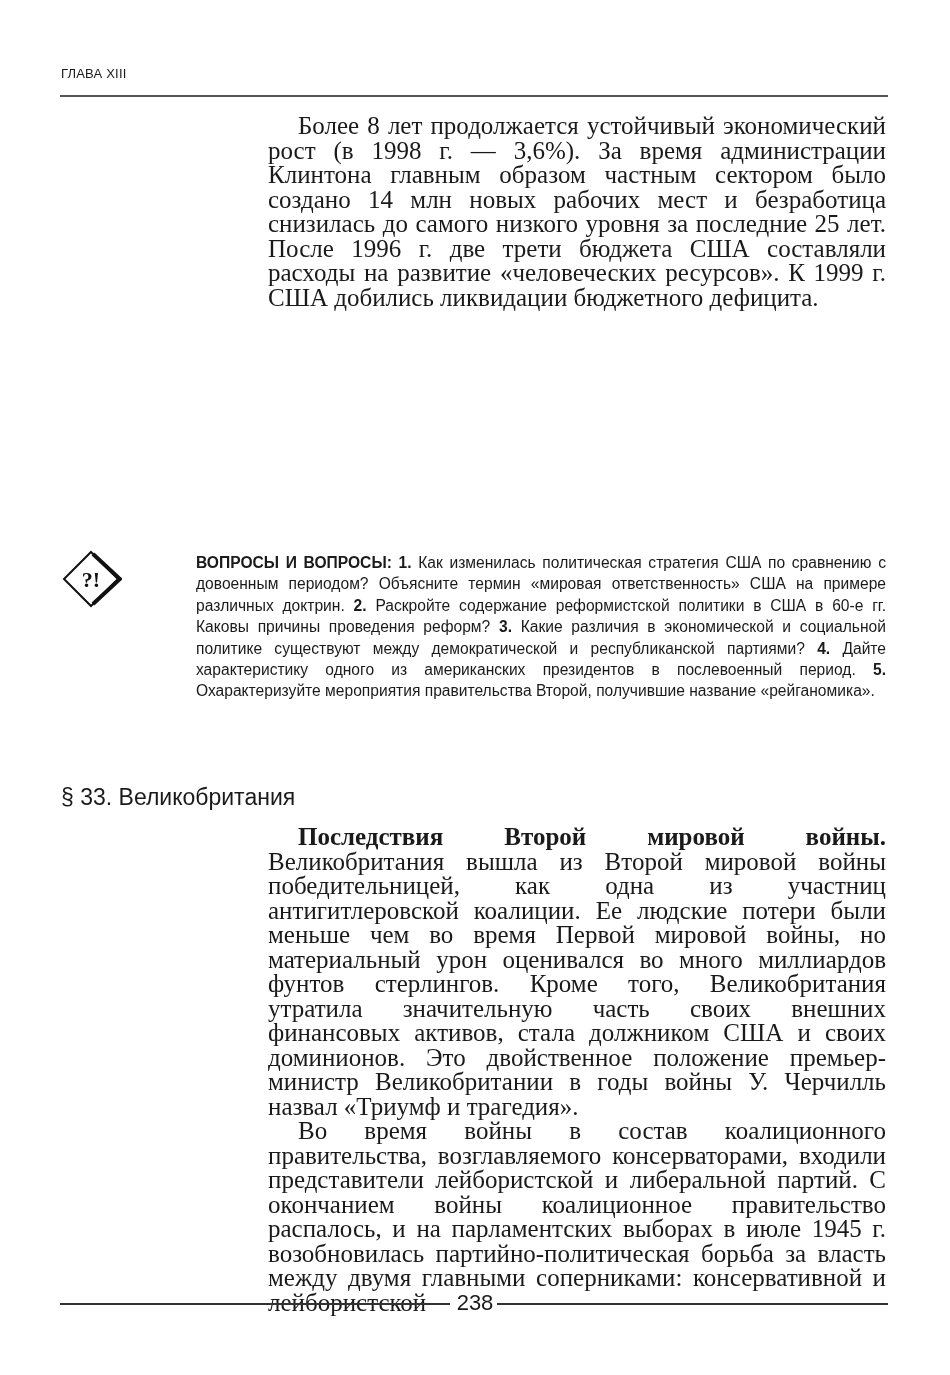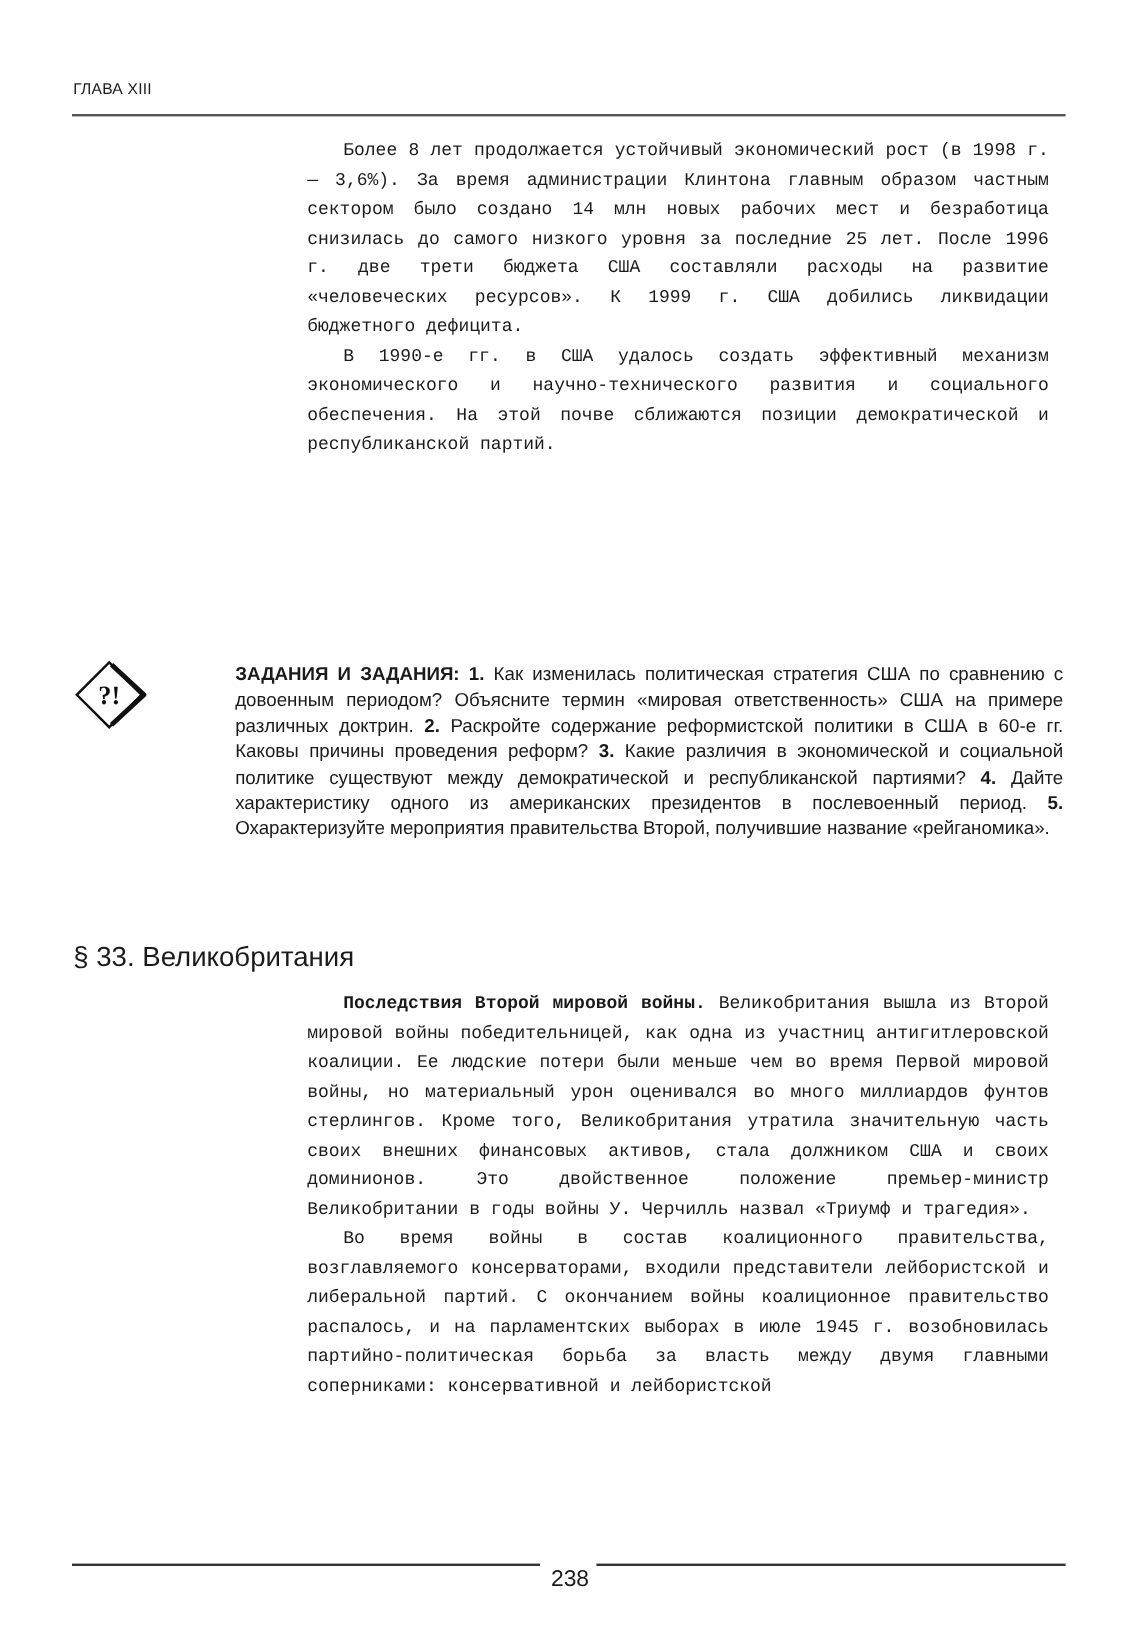--- a/index.html
+++ b/index.html
@@ -5,22 +5,22 @@
   html, body { margin: 0; padding: 0; background: #ffffff; }
   body { width: 950px; height: 1375px; position: relative; overflow: hidden; color: #1a1a1a; }
   .header-title {
     position: absolute; left: 61px; top: 66px;
     font-family: "Liberation Sans", sans-serif; font-size: 13px; letter-spacing: 0.2px;
   }
   .header-rule {
     position: absolute; left: 60px; top: 95px; width: 828px; height: 2px; background: #555;
   }
   .body-text {
-    position: absolute; left: 256px; width: 618px;
-    font-family: Liberation Mono, monospace; font-size: 15px; line-height: 24.5px;
+    position: absolute; left: 268px; width: 618px;
+    font-family: Liberation Serif, serif; font-size: 25px; line-height: 24.5px;
     text-align: justify; text-align-last: left; hyphens: none;
   }
   .body-text p { margin: 0; text-indent: 30px; }
   .body-text .lead { font-weight: bold; margin-top: 16px; }
   #block1 { top: 114px; }
   .questions-icon {
     position: absolute; left: 60px; top: 548px; width: 62px; height: 62px;
   }
   .questions {
     position: absolute; left: 196px; top: 552px; width: 690px;
@@ -33,45 +33,44 @@
     position: absolute; left: 61px; top: 784px;
     font-family: "Liberation Sans", sans-serif; font-size: 23px;
   }
   #block2 { top: 825px; }
   .footer {
     position: absolute; left: 60px; top: 1290px; width: 828px; height: 26px;
   }
   .footer .rule-left { position: absolute; left: 0; top: 13px; width: 390px; height: 1.5px; background: #333; }
   .footer .rule-right { position: absolute; left: 437px; top: 13px; width: 391px; height: 1.5px; background: #333; }
   .footer .page-num {
-    position: absolute; left: 395px; top: 16px; width: 40px; text-align: center;
-    font-family: "Liberation Sans", sans-serif; font-size: 19px;
+    position: absolute; left: 395px; top: 0; width: 40px; text-align: center;
+    font-family: "Liberation Sans", sans-serif; font-size: 22px;
   }
 </style>
 </head>
 <body>
 
 <div class="header-title">ГЛАВА XIII</div>
 <div class="header-rule"></div>
 
 <div class="body-text" id="block1">
   <p>Более 8 лет продолжается устойчивый экономический рост (в 1998 г. — 3,6%). За время администрации Клинтона главным образом частным сектором было создано 14 млн новых рабочих мест и безработица снизилась до самого низкого уровня за последние 25 лет. После 1996 г. две трети бюджета США составляли расходы на развитие «человеческих ресурсов». К 1999 г. США добились ликвидации бюджетного дефицита.</p>
-  <p>В 1990-е гг. в США удалось создать эффективный механизм экономического и научно-технического развития и социального обеспечения. На этой почве сближаются позиции демократической и республиканской партий.</p>
 </div>
 
 <div class="questions-icon">
   <svg width="62" height="62" viewBox="0 0 62 62">
     <polygon points="31,4 58,31 31,58 4,31" fill="#fff" stroke="#111" stroke-width="2"></polygon>
     <polyline points="33,6 60,31 33,56" fill="none" stroke="#111" stroke-width="4"></polyline>
     <text x="31" y="39" text-anchor="middle" font-family="Liberation Serif, serif" font-size="22" font-weight="bold" fill="#111">?!</text>
   </svg>
 </div>
 
 <div class="questions">
-  <span class="label">ЗАДАНИЯ И ЗАДАНИЯ:</span>
+  <span class="label">ВОПРОСЫ И ВОПРОСЫ:</span>
   <span class="num">1.</span>
   <span>Как изменилась политическая стратегия США по сравнению с довоенным периодом? Объясните термин «мировая ответственность» США на примере различных доктрин.</span>
   <span class="num">2.</span>
   <span>Раскройте содержание реформистской политики в США в 60-е гг. Каковы причины проведения реформ?</span>
   <span class="num">3.</span>
   <span>Какие различия в экономической и социальной политике существуют между демократической и республиканской партиями?</span>
   <span class="num">4.</span>
   <span>Дайте характеристику одного из американских президентов в послевоенный период.</span>
   <span class="num">5.</span>
   <span>Охарактеризуйте мероприятия правительства Второй, получившие название «рейганомика».</span>

